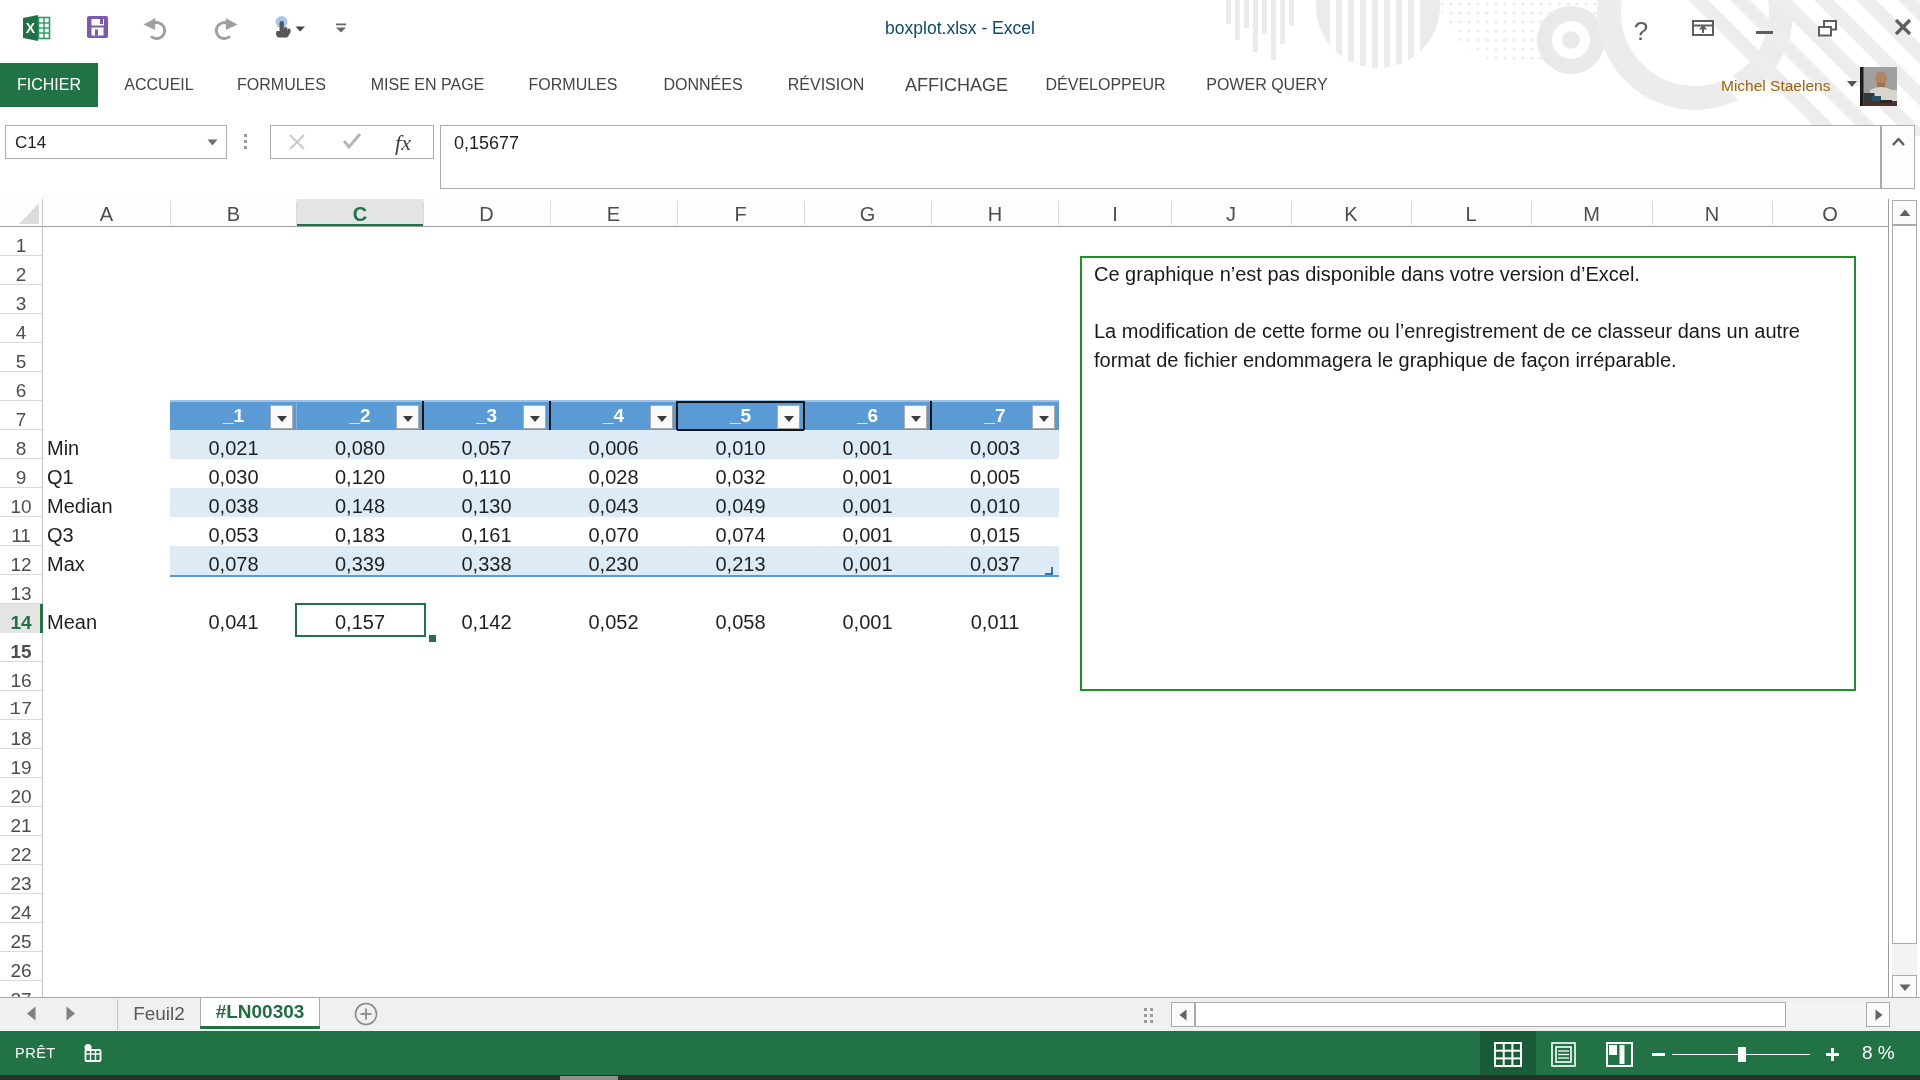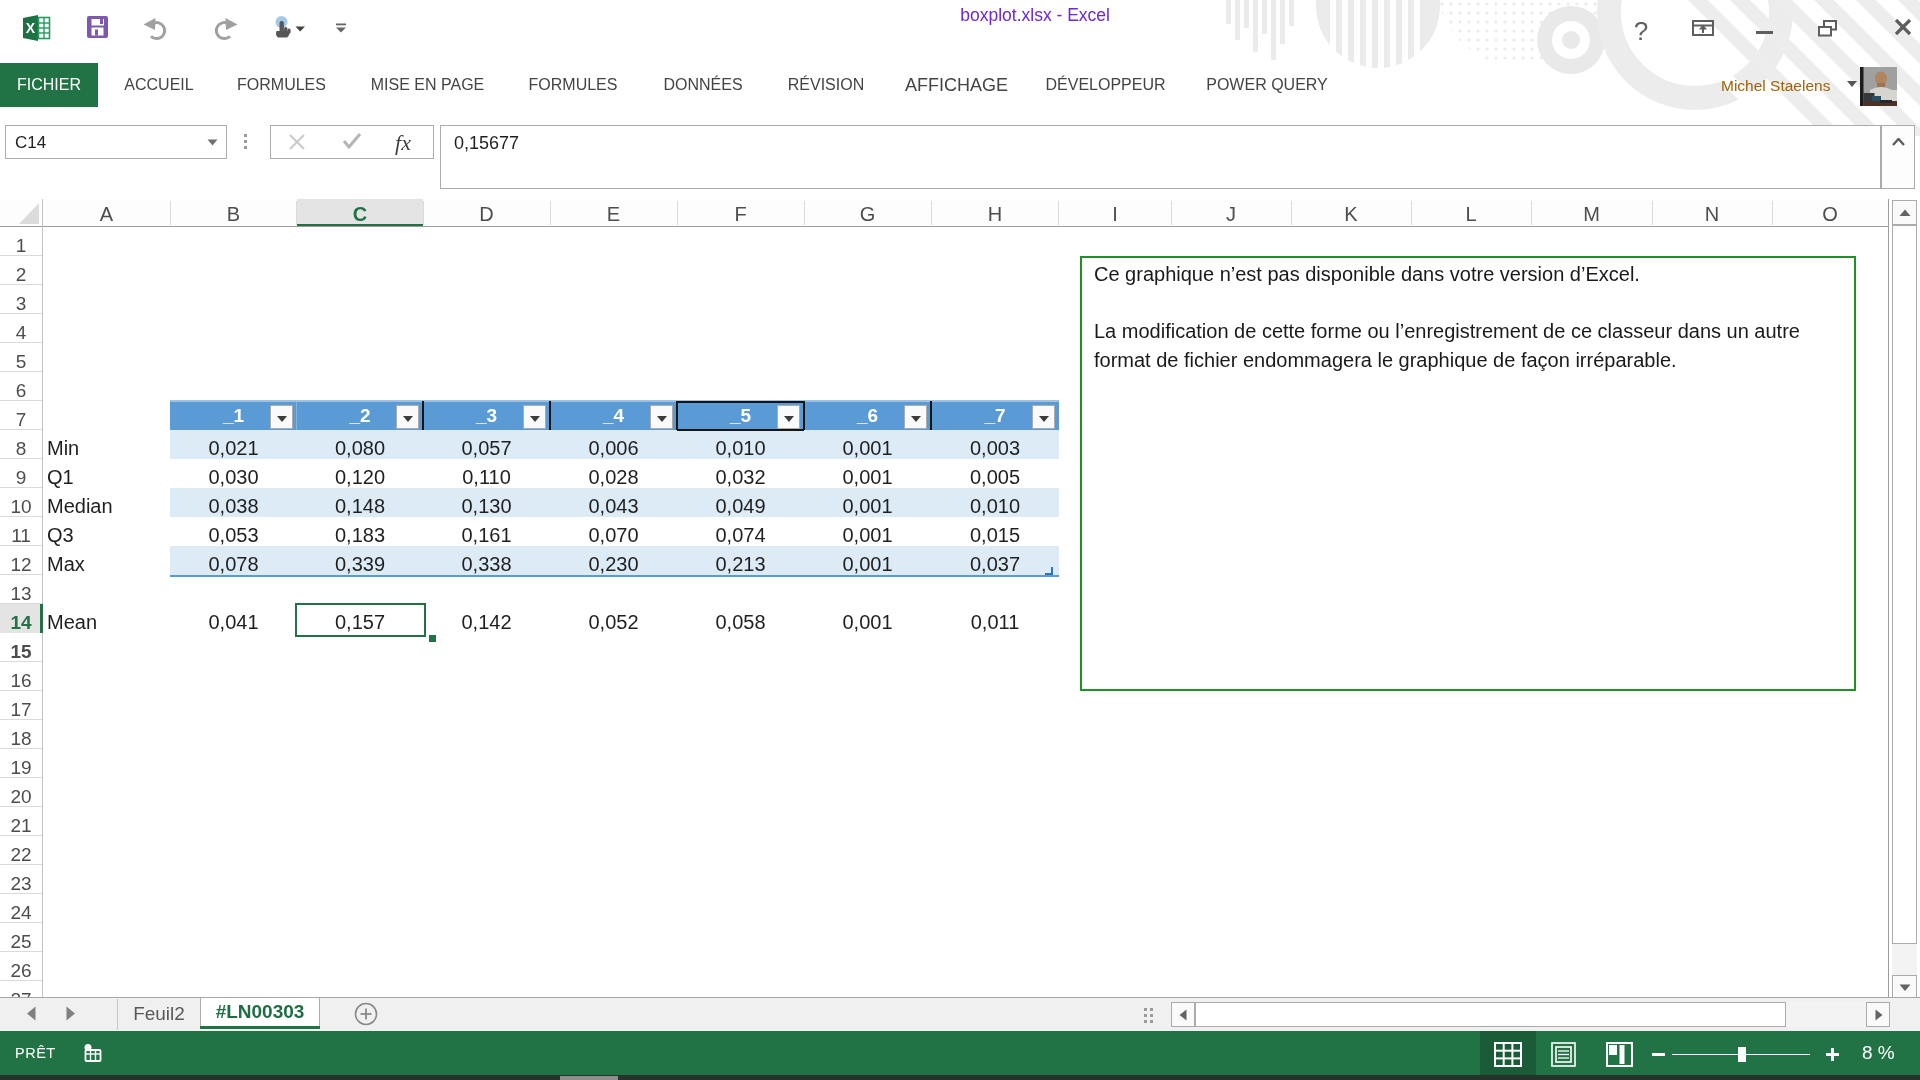--- a/index.html
+++ b/index.html
@@ -89,21 +89,21 @@
 <rect x="279.5" y="21" width="4.4" height="12" rx="2" fill="#575757"></rect>
 <path d="M 276.5 31 q -1.5 4 1.5 6.5 l 9 0 q 3 -2.5 2.5 -6.5 z" fill="#575757"></path>
 <rect x="284" y="27" width="3.4" height="6" rx="1.6" fill="#575757"></rect>
 <rect x="287.4" y="28.5" width="3.2" height="5" rx="1.5" fill="#575757"></rect>
 <polygon points="295.5,26.5 305,26.5 300.2,31.5" fill="#444"></polygon>
 
 <rect x="336" y="23.5" width="10" height="1.8" fill="#666"></rect>
 <polygon points="336,27.5 346,27.5 341,32.5" fill="#666"></polygon>
 </svg>
 <div class="a" style="left:0;top:0;width:1920px;height:58px">
-<div class="a" style="left:810px;top:5px;width:300px;text-align:right;font-size:17.5px;color:#6d28d9">boxplot.xlsx - Excel</div>
+<div class="a" style="left:810px;top:18px;width:300px;text-align:center;font-size:17.5px;color:#0c4a6e">boxplot.xlsx - Excel</div>
 </div>
 <svg class="a" style="left:1600px;top:8px" width="320" height="44" viewBox="0 0 320 44">
 <g fill="#5e5e5e">
 <text x="41" y="32" font-size="26" font-family="Liberation Sans" text-anchor="middle">?</text>
 </g>
 <g stroke="#5e5e5e" fill="none" stroke-width="2">
 <rect x="93" y="13" width="20" height="14"></rect>
 <line x1="93" y1="17.5" x2="113" y2="17.5"></line>
 <line x1="103" y1="25" x2="103" y2="18.5"></line>
 </g>
@@ -223,21 +223,21 @@
 <div class="rn" style="top:401px;">7</div>
 <div class="rn" style="top:430px;">8</div>
 <div class="rn" style="top:459px;">9</div>
 <div class="rn" style="top:488px;">10</div>
 <div class="rn" style="top:517px;">11</div>
 <div class="rn" style="top:546px;">12</div>
 <div class="rn" style="top:575px;">13</div>
 <div class="rn" style="top:604px;font-weight:bold;color:#217346;">14</div>
 <div class="rn" style="top:633px;font-weight:bold;">15</div>
 <div class="rn" style="top:662px;">16</div>
-<div class="rn" style="top:691px;">17</div>
+<div class="rn" style="top:691px;font-family:Liberation Mono, monospace;">17</div>
 <div class="rn" style="top:720px;">18</div>
 <div class="rn" style="top:749px;">19</div>
 <div class="rn" style="top:778px;">20</div>
 <div class="rn" style="top:807px;">21</div>
 <div class="rn" style="top:836px;">22</div>
 <div class="rn" style="top:865px;">23</div>
 <div class="rn" style="top:894px;">24</div>
 <div class="rn" style="top:923px;">25</div>
 <div class="rn" style="top:952px;">26</div>
 <div class="rn" style="top:981px;height:16px;overflow:hidden;">27</div>

